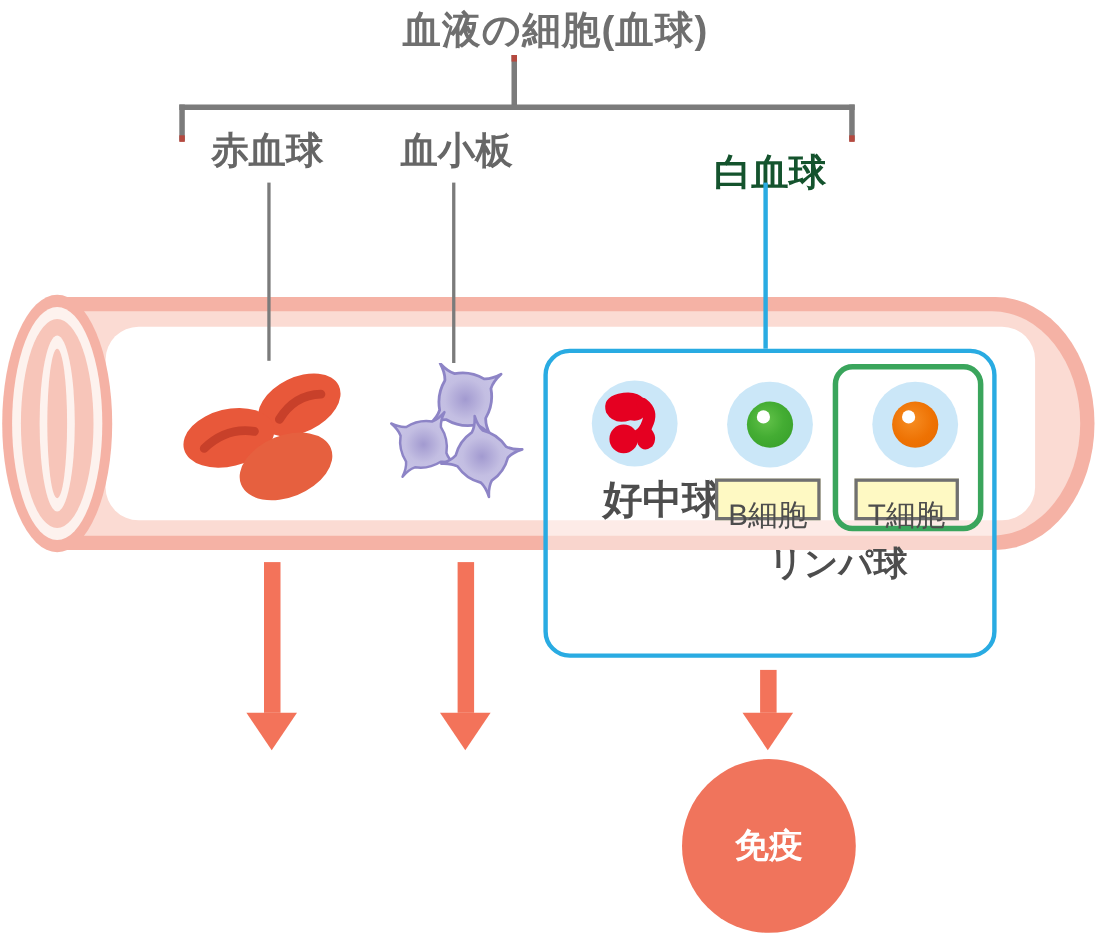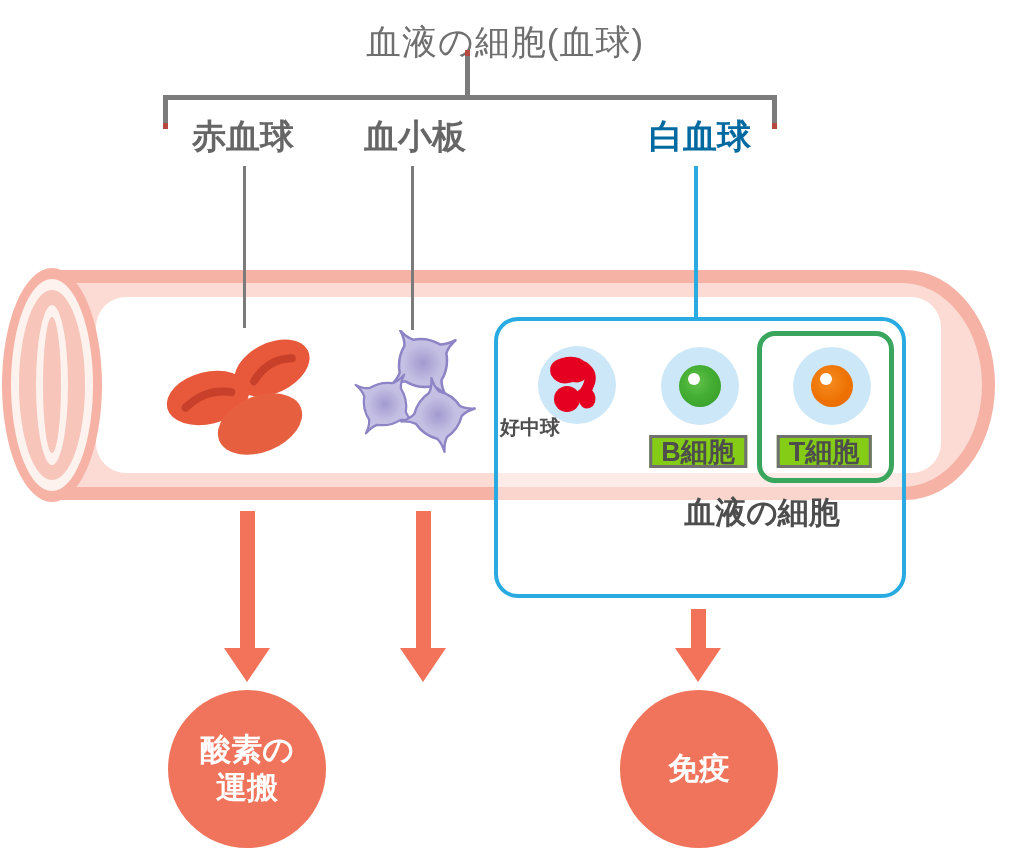--- a/index.html
+++ b/index.html
@@ -2,30 +2,30 @@
 <html><head>
 <meta charset="utf-8">
 <style>
   html,body{margin:0;padding:0;background:#ffffff;}
   #canvas{
     position:relative;width:1010px;height:850px;overflow:hidden;
     font-family:"Liberation Sans","DejaVu Sans",sans-serif;background:#ffffff;
   }
   .abs{position:absolute;}
   
-  .title{left:505px;top:19px;transform:translateX(-50%);font-size:35px;font-weight:normal;
+  .title{left:505px;top:4px;transform:translateX(-50%);font-size:35px;font-weight:bold;
          color:#6f6f6f;white-space:nowrap;letter-spacing:1px;}
   .bk{background:#7b7b7b;}
   .bk-stem{left:465px;top:50px;width:5px;height:46px;}
   .bk-h{left:163px;top:95px;width:614px;height:5px;}
   .bk-dl{left:163px;top:95px;width:5px;height:33px;}
   .bk-dr{left:772px;top:95px;width:5px;height:33px;}
   .bk-tip{background:#b5493f;width:5px;height:6px;}
   .branch-label{top:114px;transform:translateX(-50%);font-size:34px;font-weight:bold;white-space:nowrap;}
-  .lbl-gray{color:#666666;} .lbl-blue{color:#0369a1;}
+  .lbl-gray{color:#666666;} .lbl-blue{color:#14532d;margin-top:20px;}
   .conn{background:#7b7b7b;}
   .conn1{left:243px;top:166px;width:3px;height:162px;}
   .conn2{left:411px;top:166px;width:3px;height:164px;}
   .conn3{left:694px;top:166px;width:4px;height:151px;background:#29abe2;}
   
   .vessel-body{left:50px;top:270px;width:945px;height:230px;background:#f5b2a5;
                border-radius:0 90px 90px 0 / 0 115px 115px 0;}
   .vessel-inner{left:50px;top:283px;width:932px;height:204px;background:#fbdbd3;
                 border-radius:0 80px 80px 0 / 0 102px 102px 0;}
   .vessel-channel{left:96px;top:297px;width:845px;height:176px;background:#ffffff;border-radius:30px;}
@@ -41,25 +41,25 @@
   .cell{width:78px;height:78px;border-radius:50%;background:#cbe7f8;}
   .cell-neutrophil{left:538px;top:346px;}
   .cell-b{left:661px;top:347px;}
   .cell-t{left:793px;top:347px;}
   .nucleus{position:absolute;left:18px;top:18px;width:42px;height:42px;border-radius:50%;}
   .nucleus-green{background:radial-gradient(circle at 42% 40%,#63c24a 0%,#44ad33 45%,#349c28 100%);}
   .nucleus-orange{background:radial-gradient(circle at 42% 40%,#f68d23 0%,#ee7203 55%,#e66a00 100%);}
   .nucleus-dot{position:absolute;left:9px;top:8px;width:12px;height:12px;border-radius:50%;background:#ffffff;}
   .t-enclosure{left:757px;top:331px;width:137px;height:152px;box-sizing:border-box;
                border:5px solid #3aa55c;border-radius:18px;background:transparent;}
-  .granulocyte-list{left:500px;top:412px;width:156px;text-align:left;
-                    font-size:20px;font-weight:bold;color:#4d4d4d;line-height:31px;}
+  .granulocyte-list{left:500px;top:438px;width:156px;text-align:right;
+                    font-size:36px;font-weight:bold;color:#4d4d4d;line-height:31px;}
   .cell-tag{top:435px;transform:translateX(-50%);box-sizing:border-box;border:3px solid #707070;
-            background:#84cc16;padding:0 9px;height:33px;line-height:28px;
-            font-size:27px;font-weight:bold;color:#4d4d4d;white-space:nowrap;}
+            background:#fef9c3;padding:16px 9px;height:33px;line-height:28px;
+            font-size:27px;font-weight:normal;color:#4d4d4d;white-space:nowrap;}
   .tag-b{left:698px;} .tag-t{left:824px;}
   .lymph-label{left:762px;top:492px;transform:translateX(-50%);font-size:31px;
                font-weight:bold;color:#4d4d4d;white-space:nowrap;}
   
   .arrow-shaft{width:15px;background:#f3735a;}
   .arrow-head{width:0;height:0;border-left:23px solid transparent;
               border-right:23px solid transparent;border-top:34px solid #f3735a;}
   .func-circle{width:158px;height:158px;border-radius:50%;background:#f0745c;color:#ffffff;
                display:flex;align-items:center;justify-content:center;text-align:center;
                font-size:31px;font-weight:bold;line-height:38px;white-space:pre-line;}
@@ -154,26 +154,24 @@
     </div>
   </div>
 
   <div class="abs granulocyte-list">
     <div>好中球</div>
   </div>
 
   <div class="abs cell-tag tag-b">B細胞</div>
   <div class="abs cell-tag tag-t">T細胞</div>
 
-  <div class="abs lymph-label">血液の細胞</div>
+  <div class="abs lymph-label">リンパ球</div>
 
   <div class="abs arrow-shaft" style="left:240px;top:511px;height:137px;"></div>
   <div class="abs arrow-head" style="left:224px;top:648px;"></div>
   <div class="abs arrow-shaft" style="left:416px;top:511px;height:137px;"></div>
   <div class="abs arrow-head" style="left:400px;top:648px;"></div>
   <div class="abs arrow-shaft" style="left:691px;top:609px;height:39px;"></div>
   <div class="abs arrow-head" style="left:675px;top:648px;"></div>
 
-  <div class="abs func-circle" style="left:168px;top:690px;">酸素の
-運搬</div>
   <div class="abs func-circle" style="left:620px;top:690px;">免疫</div>
 
 </div>
 
 </body></html>

